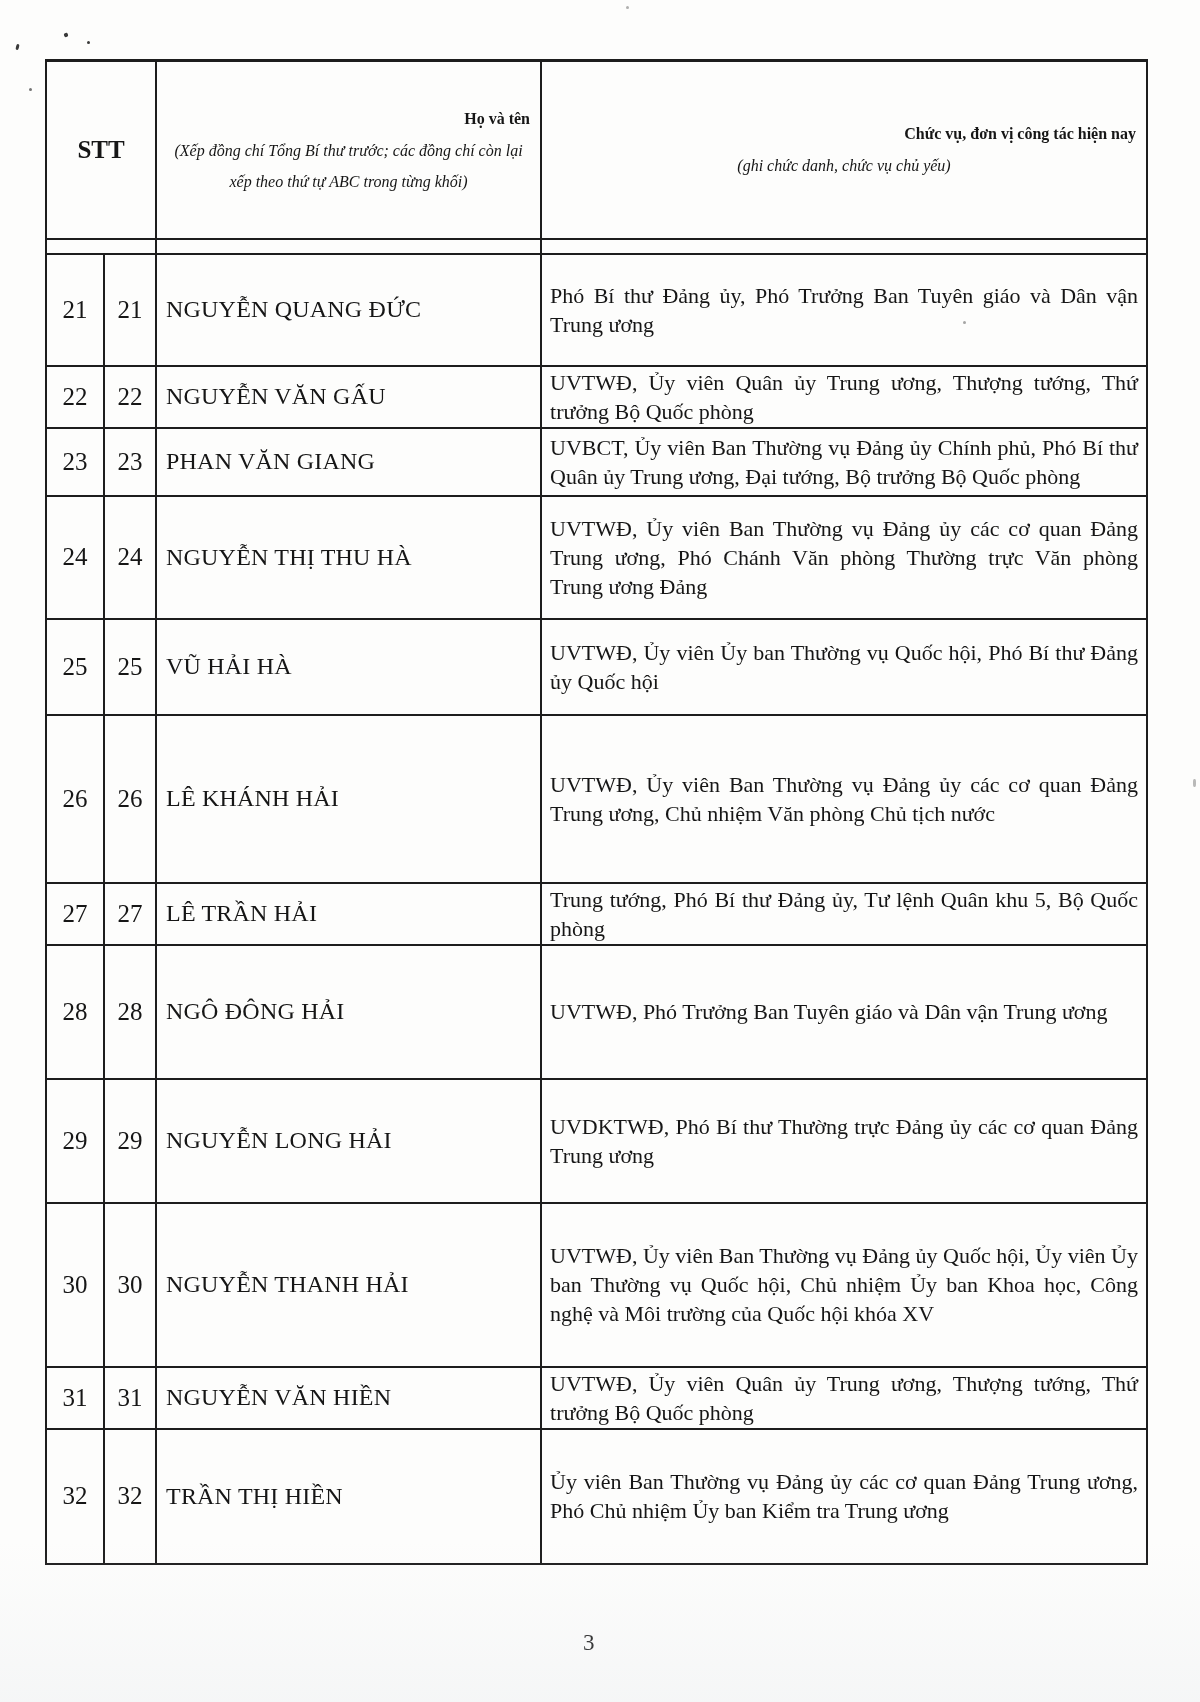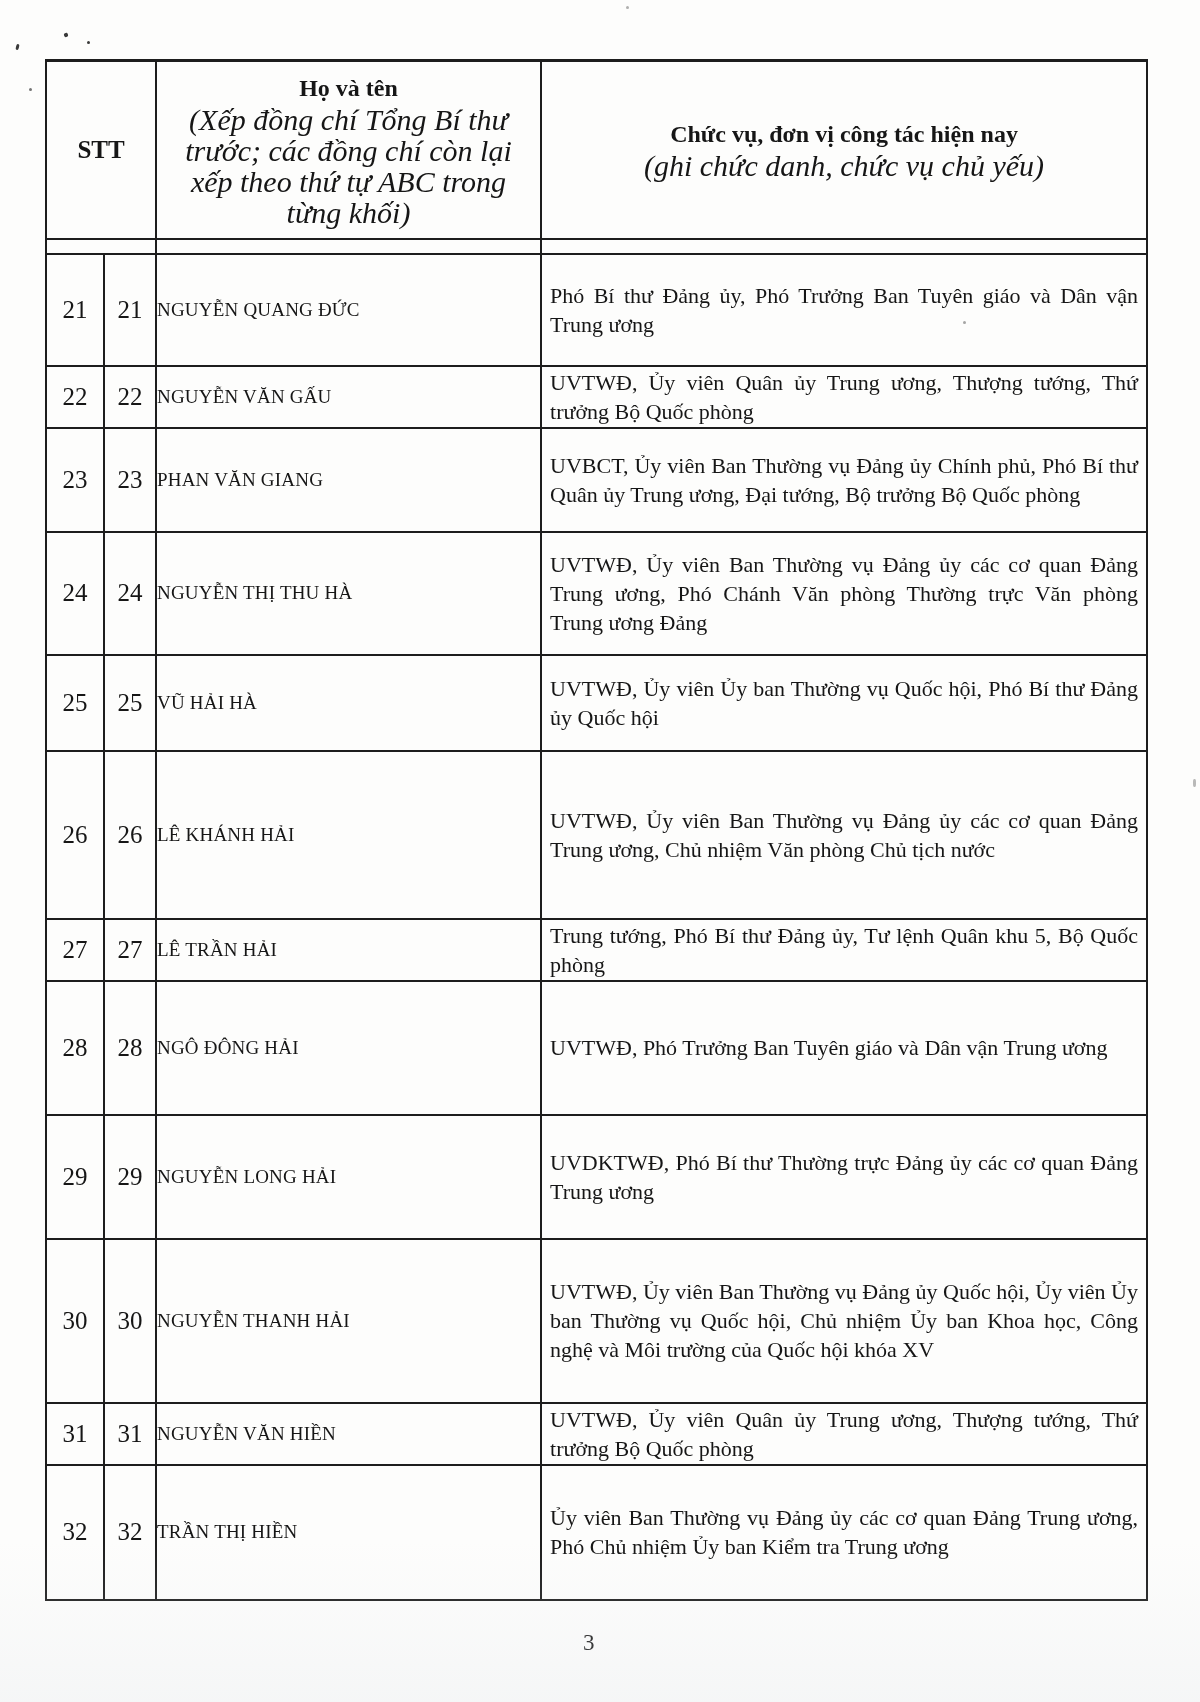--- a/index.html
+++ b/index.html
@@ -48,51 +48,53 @@
     font-size: 25px;
     font-weight: bold;
     text-align: center;
   }
   th.h-name, th.h-pos {
     text-align: center;
     font-weight: normal;
     padding: 4px 10px;
   }
   .h-title {
-    font-size: 24px;
+    font-size: 16px;
     font-weight: bold;
     line-height: 32px;
+    text-align: right;
   }
   .h-note {
-    font-size: 30px;
+    font-size: 16px;
     font-style: italic;
     line-height: 31px;
   }
 
   tr.spacer-row { height: 15px; }
 
   
   td.c-num {
     text-align: center;
     font-size: 25px;
   }
   td.c-name {
-    font-size: 19px;
+    font-size: 24px;
+    padding-left: 9px;
     letter-spacing: 0.2px;
   }
   td.c-pos {
     font-size: 22px;
     line-height: 29px;
     text-align: justify;
     padding: 1px 8px 1px 8px;
   }
 
   tr.r21 { height: 112px; }
   tr.r22 { height: 62px; }
-  tr.r23 { height: 104px; }
+  tr.r23 { height: 68px; }
   tr.r24 { height: 123px; }
   tr.r25 { height: 96px; }
   tr.r26 { height: 168px; }
   tr.r27 { height: 58px; }
   tr.r28 { height: 134px; }
   tr.r29 { height: 124px; }
   tr.r30 { height: 164px; }
   tr.r31 { height: 56px; }
   tr.r32 { height: 135px; }
 

